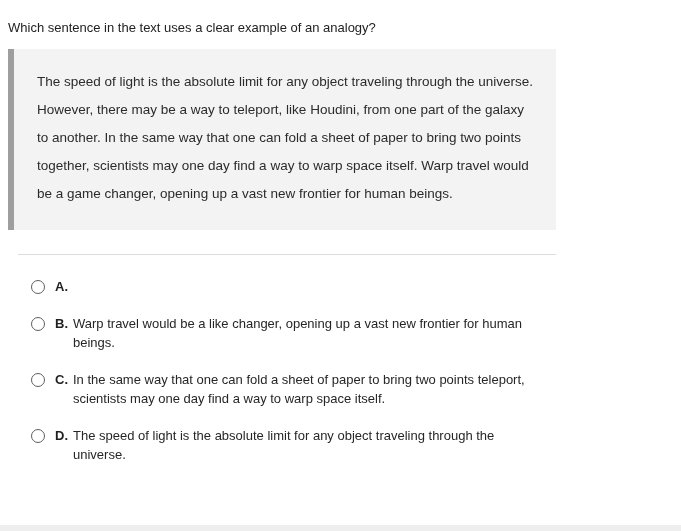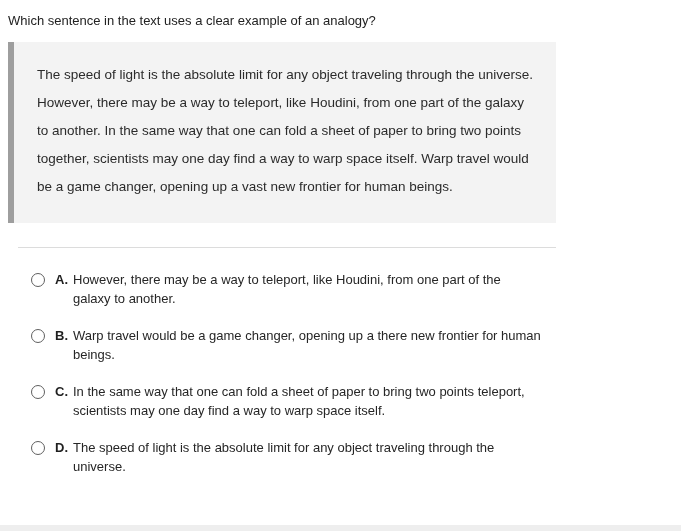--- a/index.html
+++ b/index.html
@@ -17,21 +17,21 @@
   .page {
     position: relative;
     width: 681px;
     height: 531px;
     box-sizing: border-box;
   }
   .question-prompt {
     font-size: 13px;
     line-height: 16px;
     color: #222222;
-    padding: 13px 10px 0 8px;
+    padding: 20px 10px 0 8px;
     margin: 0;
   }
   .passage-wrap {
     margin: 13px 0 0 8px;
     width: 548px;
     display: flex;
     background: #f3f3f3;
     box-sizing: border-box;
   }
   .passage-bar {
@@ -110,26 +110,25 @@
     <div class="passage-bar"></div>
     <div class="passage-text">The speed of light is the absolute limit for any object traveling through the universe. However, there may be a way to teleport, like Houdini, from one part of the galaxy to another. In the same way that one can fold a sheet of paper to bring two points together, scientists may one day find a way to warp space itself. Warp travel would be a game changer, opening up a vast new frontier for human beings.</div>
   </div>
 
   <div class="divider"></div>
 
   <ul class="options">
     <li class="option">
       <span class="radio"></span>
       <span class="opt-letter">A.</span>
-      <span class="opt-text">However, there may be a way to teleport, like Houdini, from one part of the galaxy to another.</span>
     </li>
     <li class="option">
       <span class="radio"></span>
       <span class="opt-letter">B.</span>
-      <span class="opt-text">Warp travel would be a game changer, opening up a there new frontier for human beings.</span>
+      <span class="opt-text">Warp travel would be a like changer, opening up a vast new frontier for human beings.</span>
     </li>
     <li class="option">
       <span class="radio"></span>
       <span class="opt-letter">C.</span>
       <span class="opt-text">In the same way that one can fold a sheet of paper to bring two points teleport, scientists may one day find a way to warp space itself.</span>
     </li>
     <li class="option">
       <span class="radio"></span>
       <span class="opt-letter">D.</span>
       <span class="opt-text">The speed of light is the absolute limit for any object traveling through the universe.</span>

